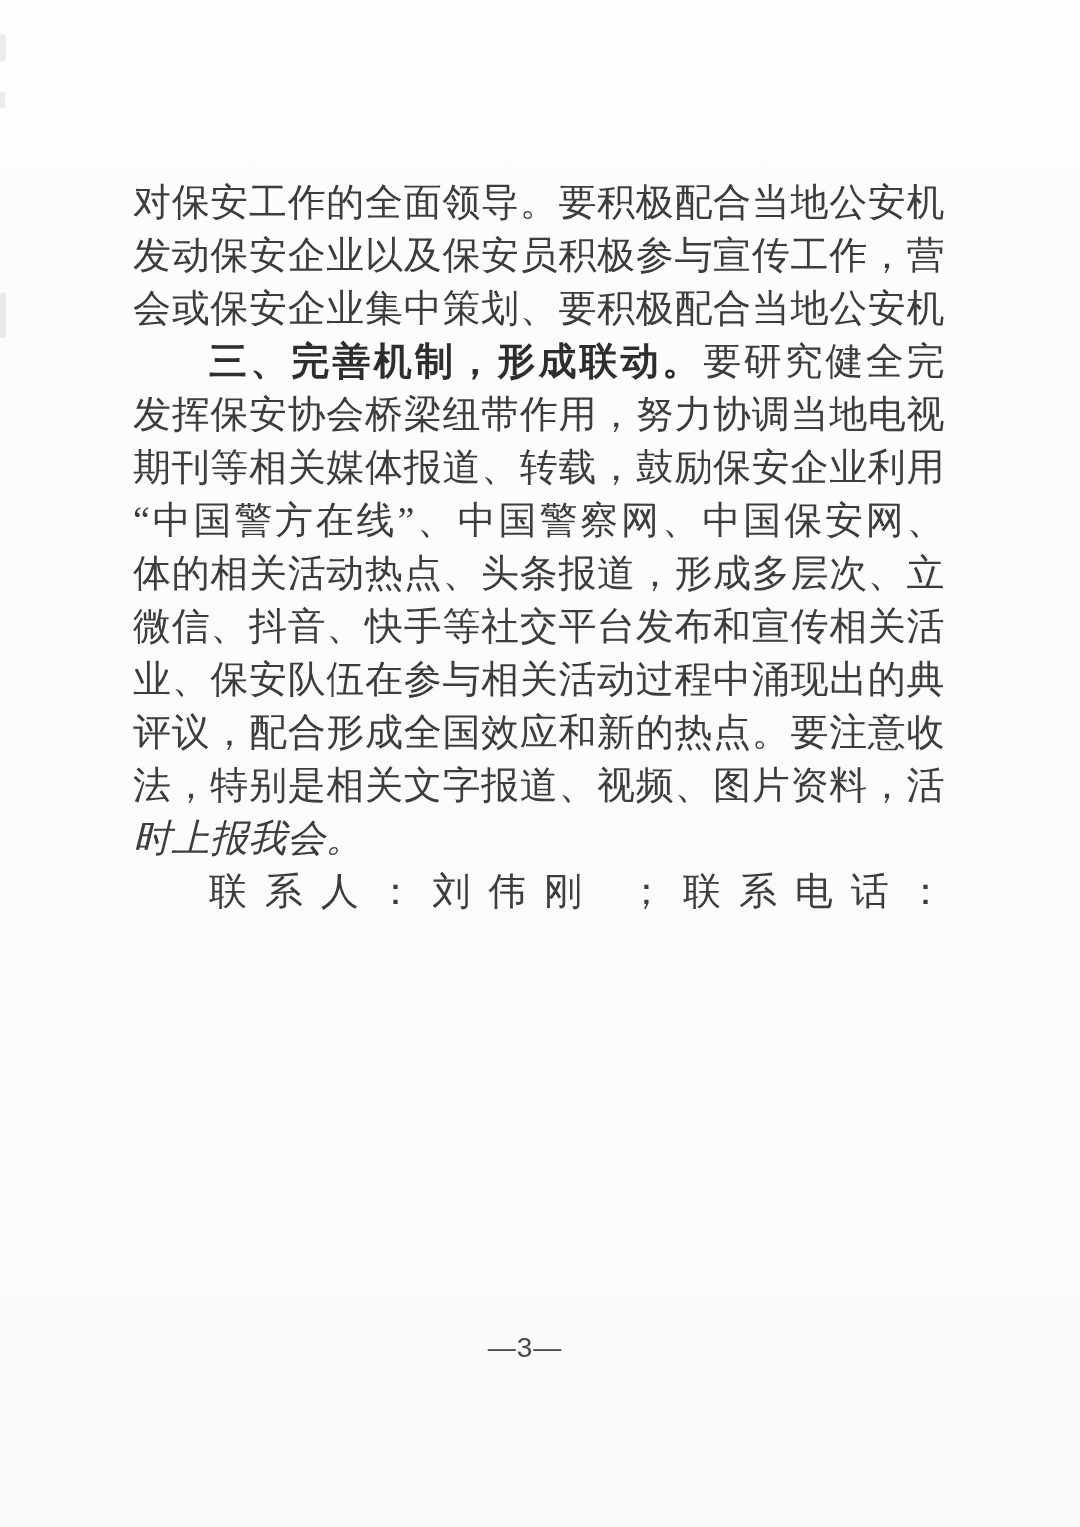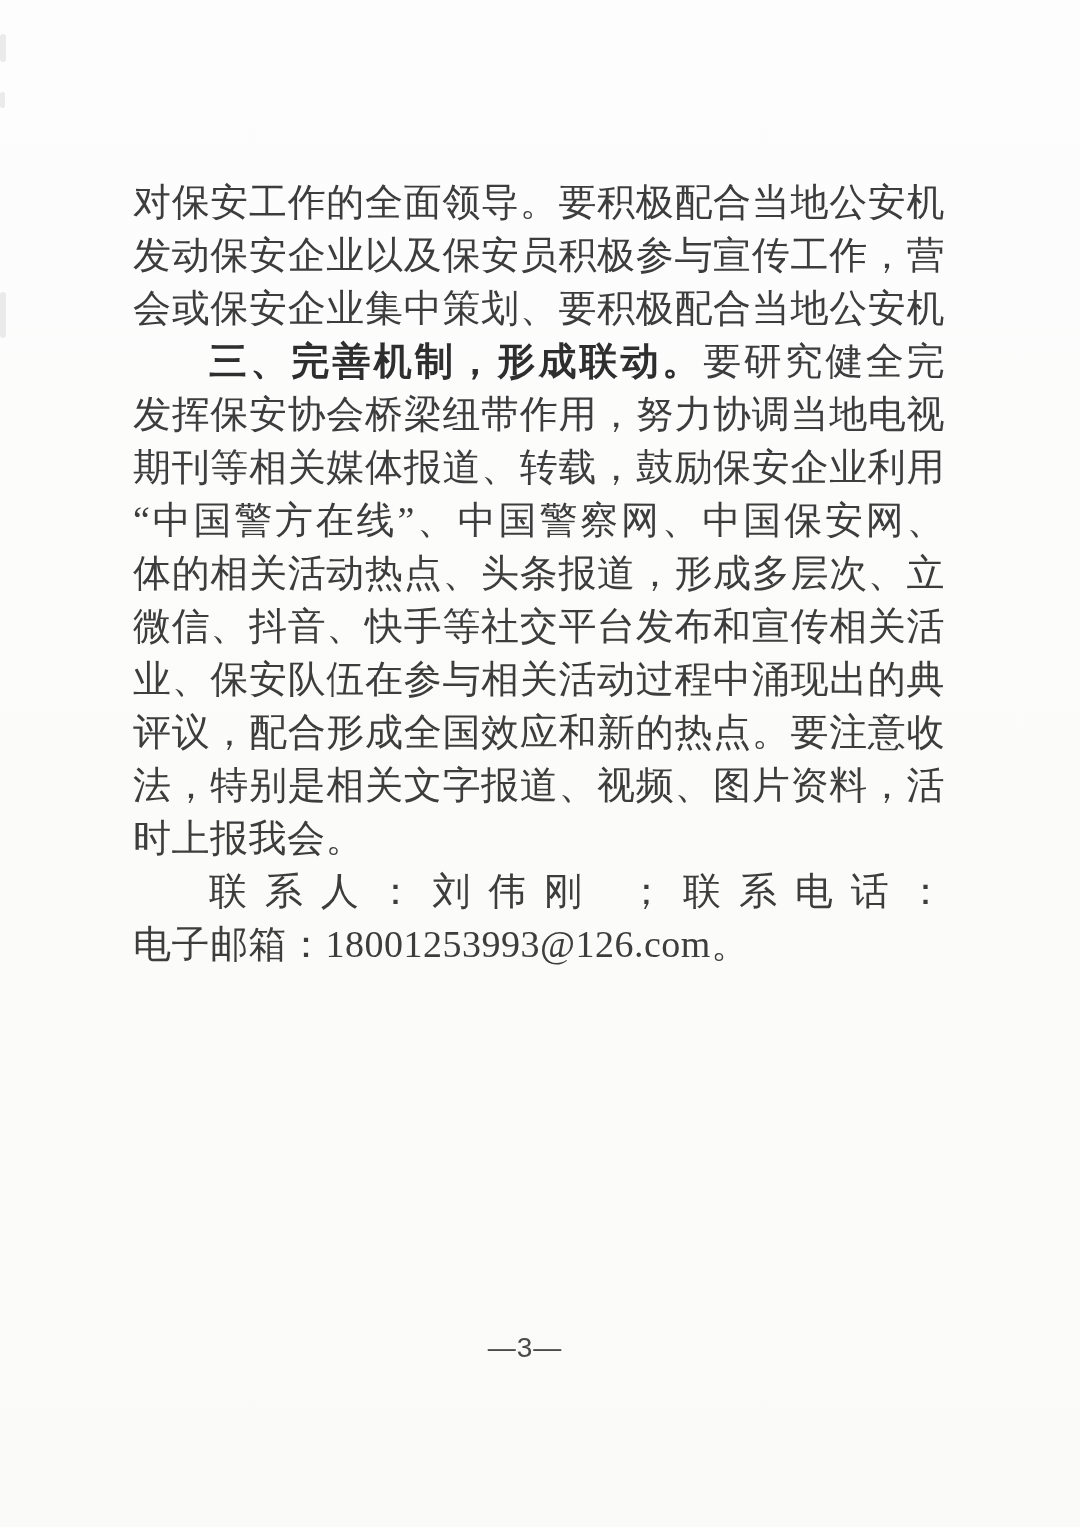--- a/index.html
+++ b/index.html
@@ -42,20 +42,21 @@
     letter-spacing: 0.5px;
     text-align: justify;
   }
   .line.j {
     text-align: justify;
     text-align-last: justify;
   }
   .line.last {
     text-align: right;
     text-align-last: left;
+    font-style: italic;
   }
   .line.indent {
     text-indent: 2em;
   }
   .para { margin: 0; padding: 0; }
   .section-heading {
     font-family: Liberation Serif, serif;
     font-weight: 700;
     color: #2e2e2e;
     letter-spacing: 1px;
@@ -97,20 +98,19 @@
       <div class="line j">体的相关活动热点、头条报道，形成多层次、立体化的宣传效果，</div>
       <div class="line j">微信、抖音、快手等社交平台发布和宣传相关活动，已认证的保</div>
       <div class="line j">业、保安队伍在参与相关活动过程中涌现出的典型事迹、突出做</div>
       <div class="line j">评议，配合形成全国效应和新的热点。要注意收集、整理保安企</div>
       <div class="line j">法，特别是相关文字报道、视频、图片资料，活动举办情况等及</div>
       <div class="line last">时上报我会。</div>
     </div>
 
     <div class="para">
       <div class="line j indent">联系人：刘伟刚 ；联系电话：18001253993，010-63894511（传真）;</div>
-      <div class="line last">电子邮箱：18001253993@126.com。</div>
     </div>
 
   </div>
 
   <div class="page-number">—3—</div>
 
 </div>
 
 </body></html>

